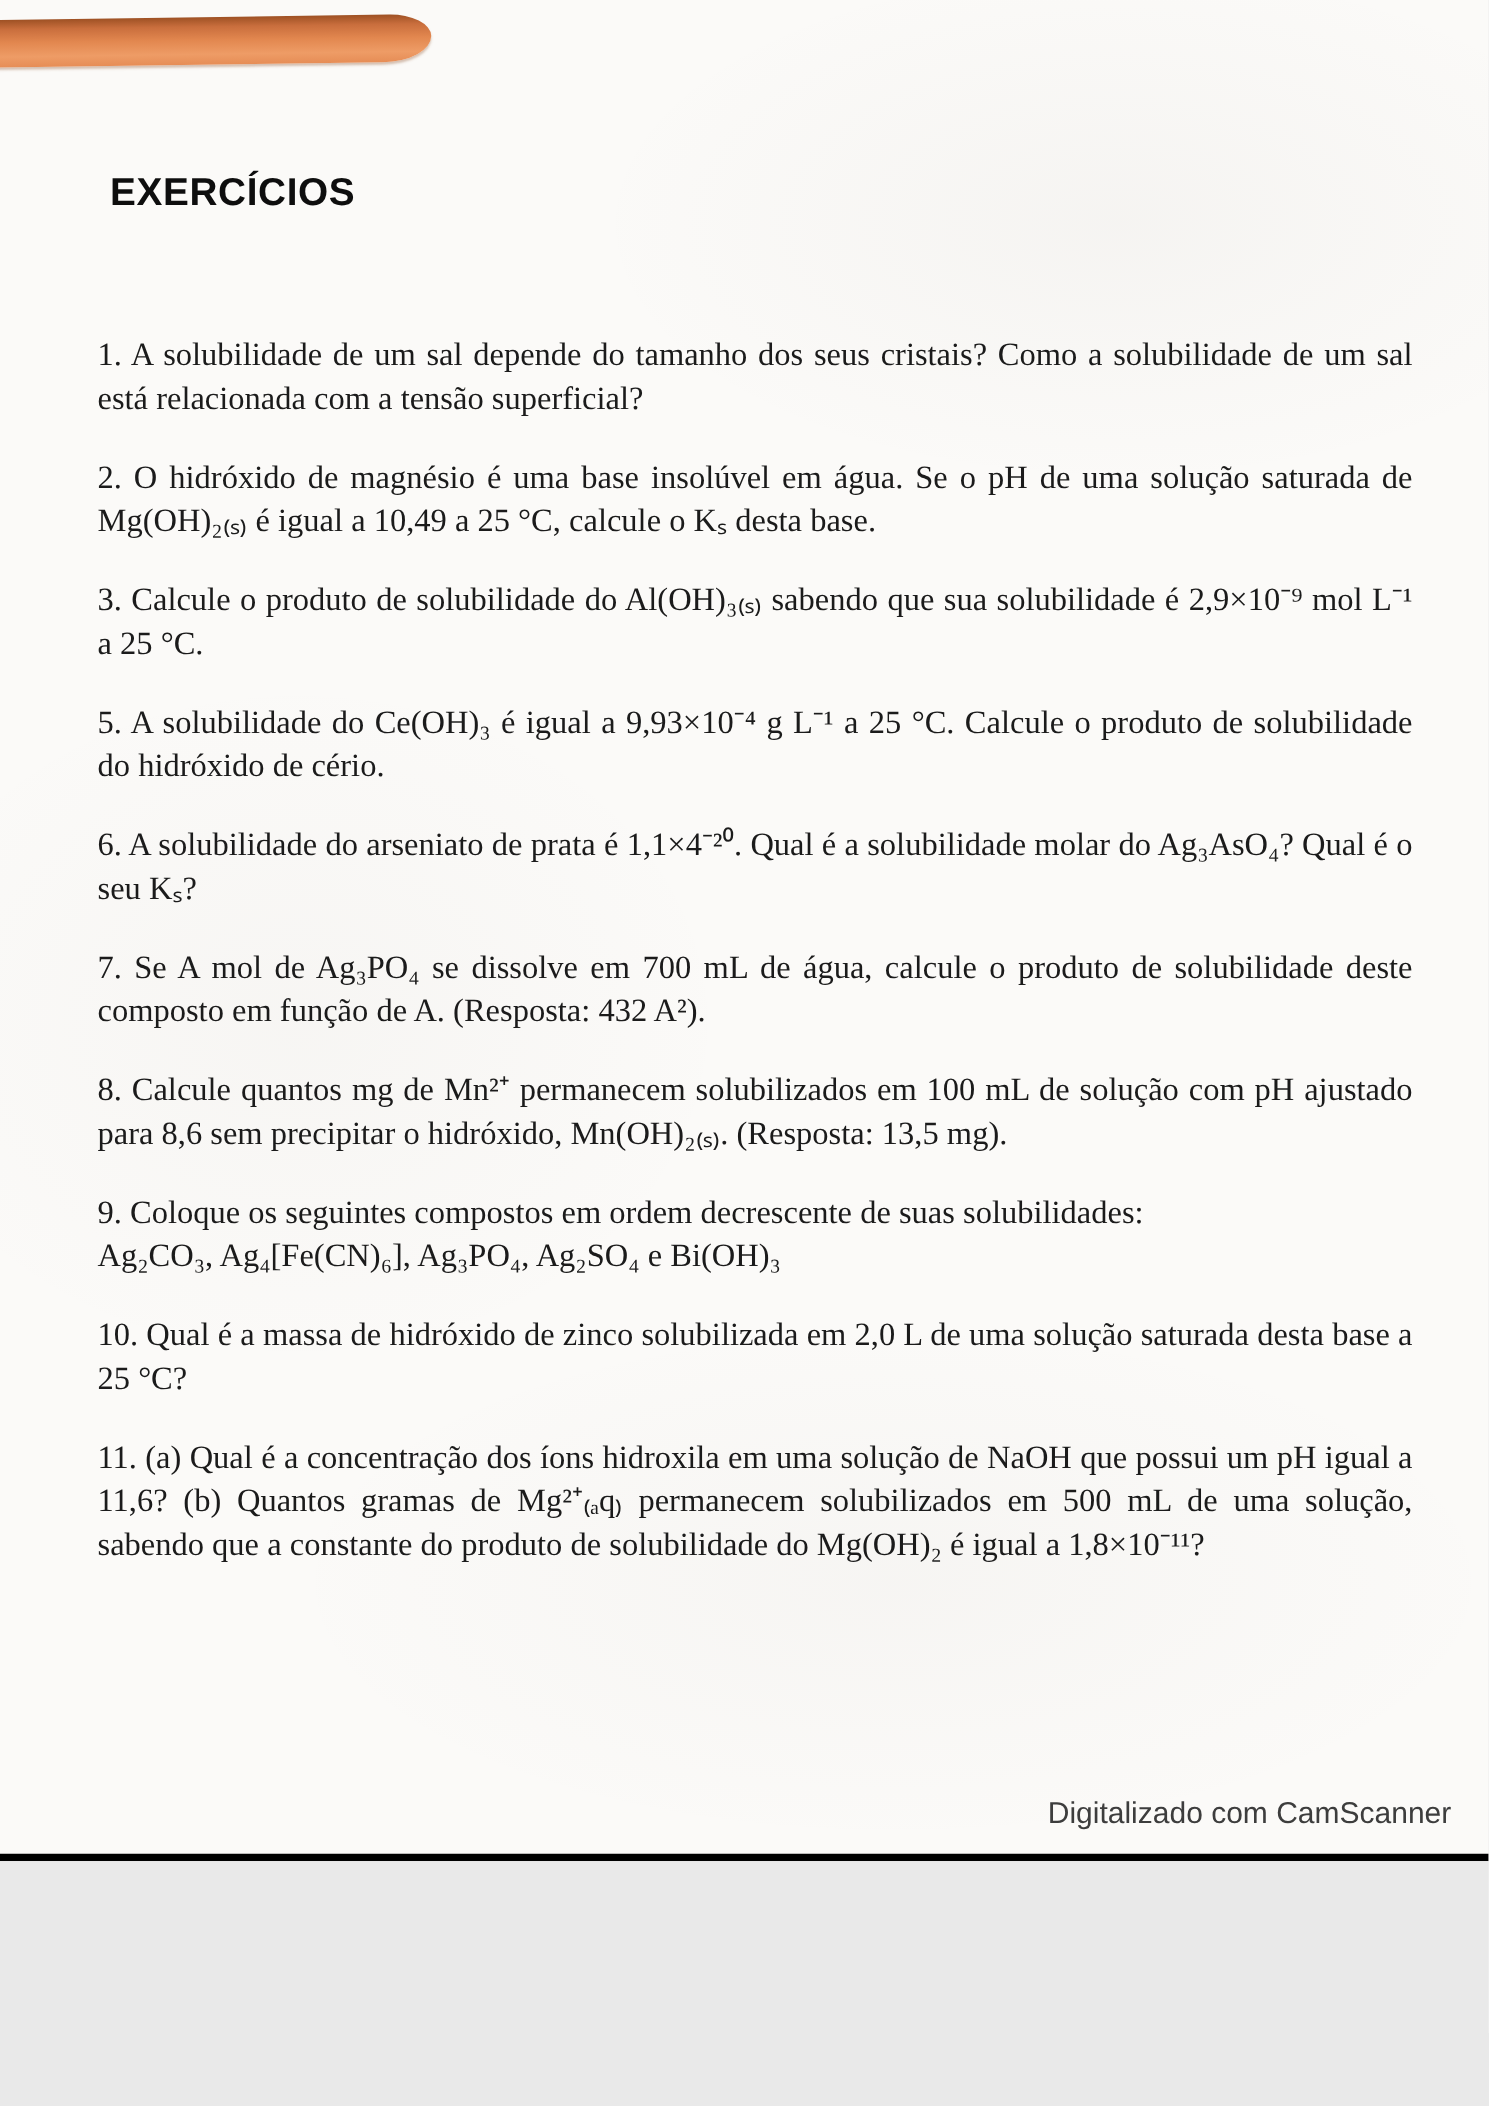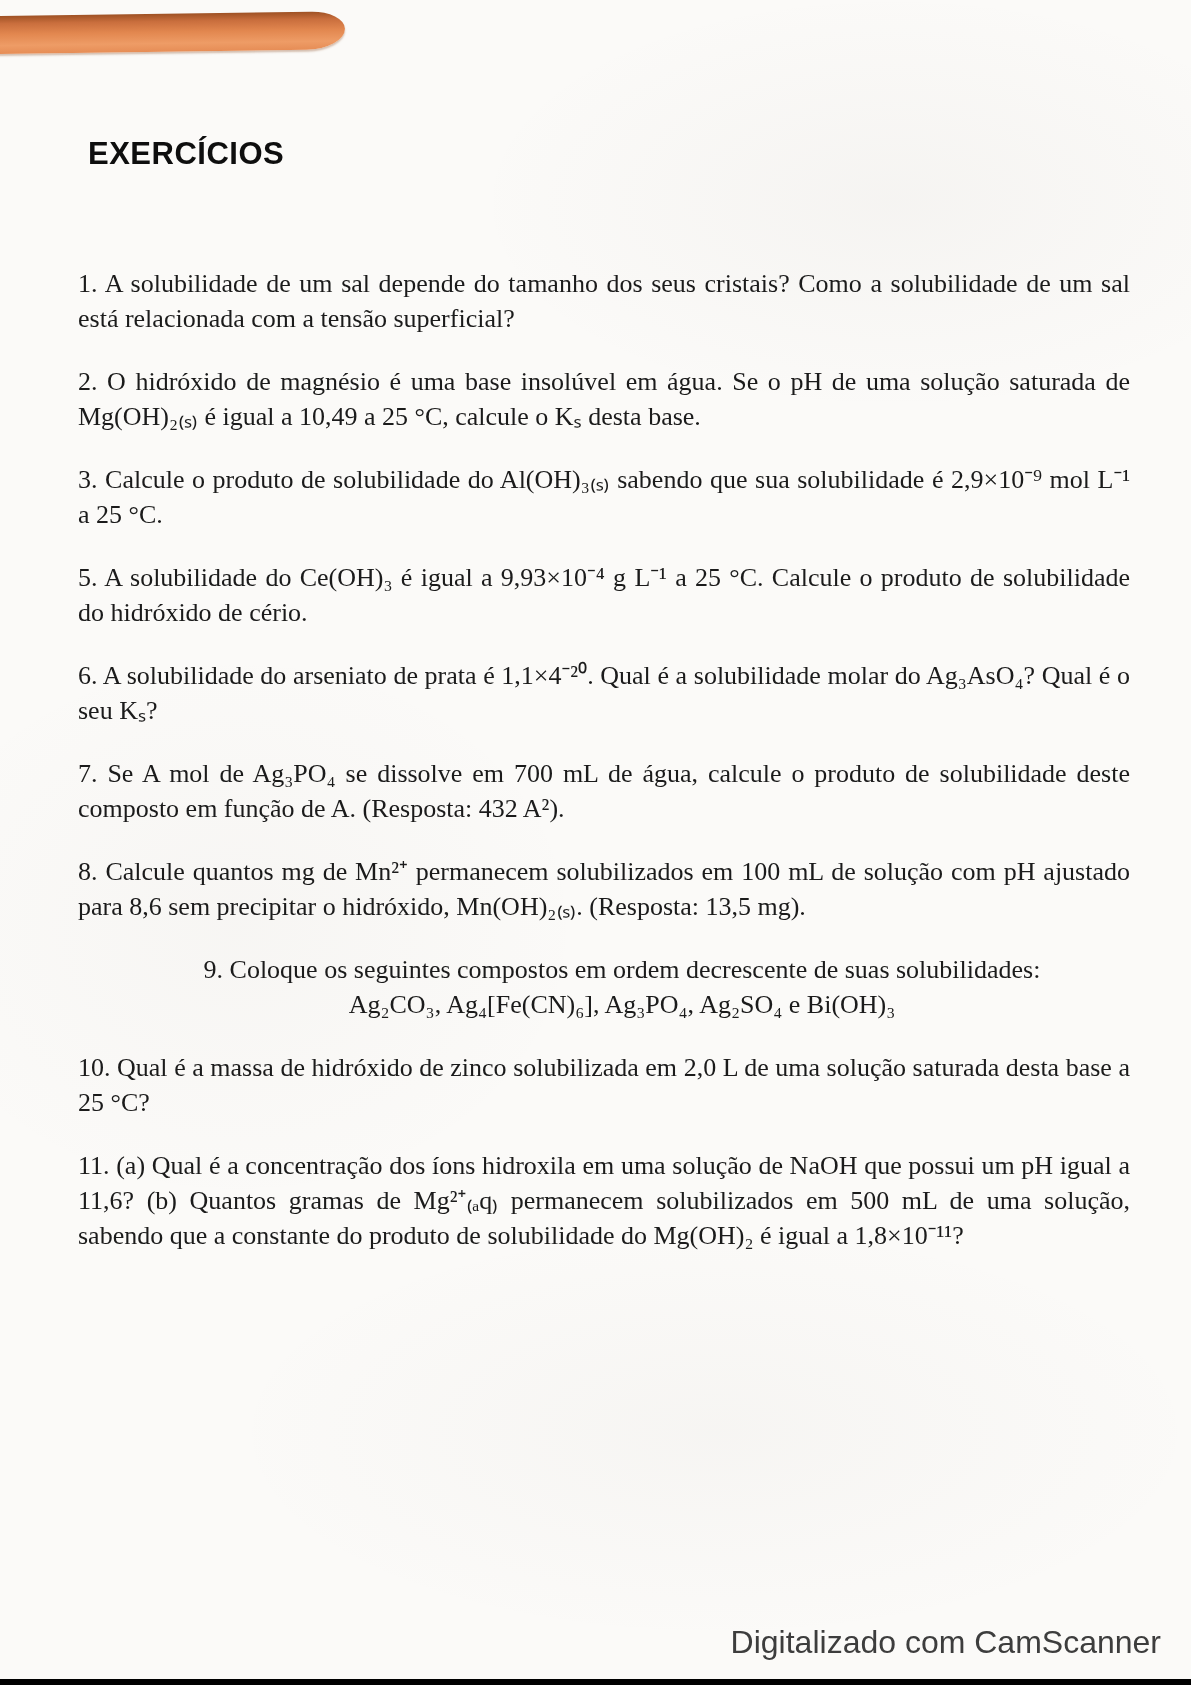--- a/index.html
+++ b/index.html
@@ -3,21 +3,21 @@
 <meta charset="utf-8">
 <style>
   html, body {
     margin: 0;
     padding: 0;
     background: #e9e9e9;
   }
   .page {
     position: relative;
     width: 1191px;
-    height: 1685px;
+    height: 1489px;
     margin: 0 auto;
     background-color: #fbfaf8;
     background-image:
       radial-gradient(ellipse 600px 300px at 75% 12%, rgba(120,110,100,0.045), transparent 70%),
       radial-gradient(ellipse 500px 400px at 20% 55%, rgba(120,110,100,0.03), transparent 70%),
       radial-gradient(ellipse 700px 300px at 60% 85%, rgba(120,110,100,0.035), transparent 70%);
     overflow: hidden;
     font-family: "Liberation Serif", serif;
   }
 
@@ -54,30 +54,29 @@
     font-size: 26px;
     line-height: 35px;
     color: #1b1b1b;
     text-align: justify;
   }
   .content p.ex {
     margin: 0 0 28px 0;
   }
   .content p.ex.multiline {
     white-space: pre-line;
-    text-align: center;
-    margin-left: 36px;
+    text-align: left;
   }
 
   .footer-credit {
     position: absolute;
     right: 30px;
     bottom: 24px;
     font-family: "Liberation Sans", sans-serif;
-    font-size: 32px;
+    font-size: 24px;
     color: #3d3d3d;
   }
   .footer-bar {
     position: absolute;
     left: 0;
     bottom: 0;
     width: 100%;
     height: 6px;
     background: #000000;
   }

